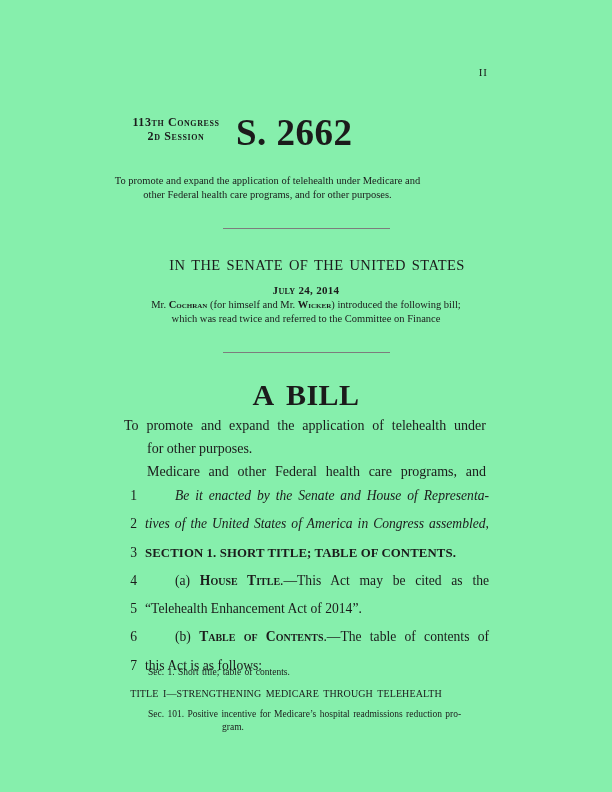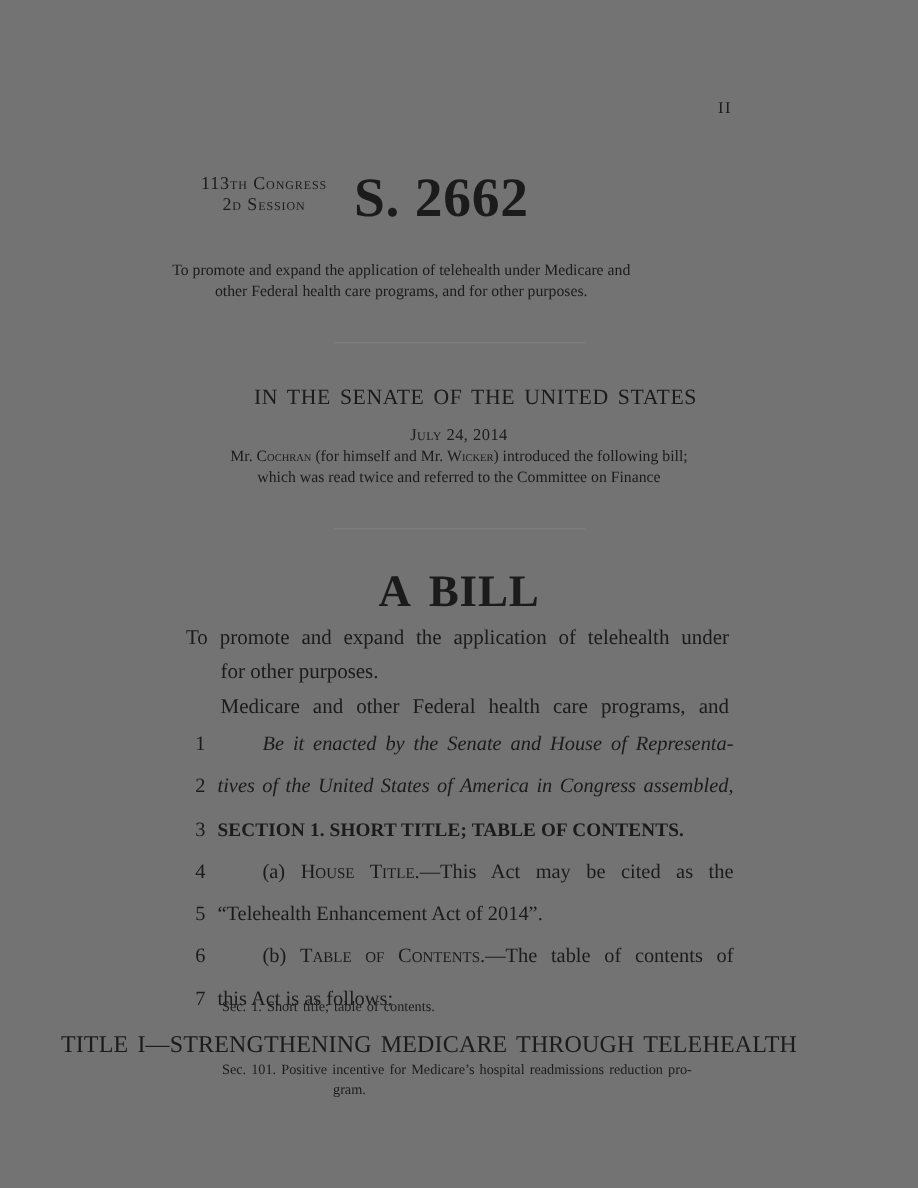--- a/index.html
+++ b/index.html
@@ -3,23 +3,23 @@
 <meta charset="utf-8">
 <style>
   html, body { margin: 0; padding: 0; }
   body {
     width: 612px; height: 792px;
     background: #ffffff;
     font-family: "Liberation Serif", "DejaVu Serif", serif;
     color: #1b1b1b;
     -webkit-font-smoothing: antialiased;
   }
-  .page { position: relative; width: 612px; height: 792px; background: #737373; overflow: hidden; }
+  .page { position: relative; width: 612px; height: 792px; background: #86efac; overflow: hidden; }
 
-  .sc { font-variant: small-caps; }
+  .sc { font-variant: small-caps; font-weight: bold; }
 
   .folio {
     position: absolute; top: 66px; right: 124px;
     font-size: 11px; letter-spacing: 1px;
   }
 
   
   .congress-block {
     position: absolute; left: 120px; top: 116px; width: 112px;
     text-align: center; font-size: 12px; line-height: 13.5px; letter-spacing: 0.6px;
@@ -76,21 +76,21 @@
   .ltxt.indent { text-indent: 30px; }
   .italic { font-style: italic; }
   .sec-head { font-weight: bold; font-size: 12.8px; letter-spacing: 0.1px; }
 
   .toc-sec1 {
     position: absolute; left: 148px; top: 667px;
     font-size: 9.5px; word-spacing: 1px; white-space: nowrap;
   }
   .toc-title {
     position: absolute; left: 0; top: 688px; width: 572px;
-    text-align: center; font-size: 16px; letter-spacing: 0.1px; word-spacing: 2px;
+    text-align: center; font-size: 10px; letter-spacing: 0.1px; word-spacing: 2px;
   }
   .toc-sec101 {
     position: absolute; left: 148px; top: 708px; width: 380px;
     font-size: 9.5px; line-height: 13px; word-spacing: 1px;
   }
   .toc-sec101 .l1 { white-space: nowrap; }
   .toc-sec101 .l2 { padding-left: 74px; }
 </style>
 </head>
 <body>

